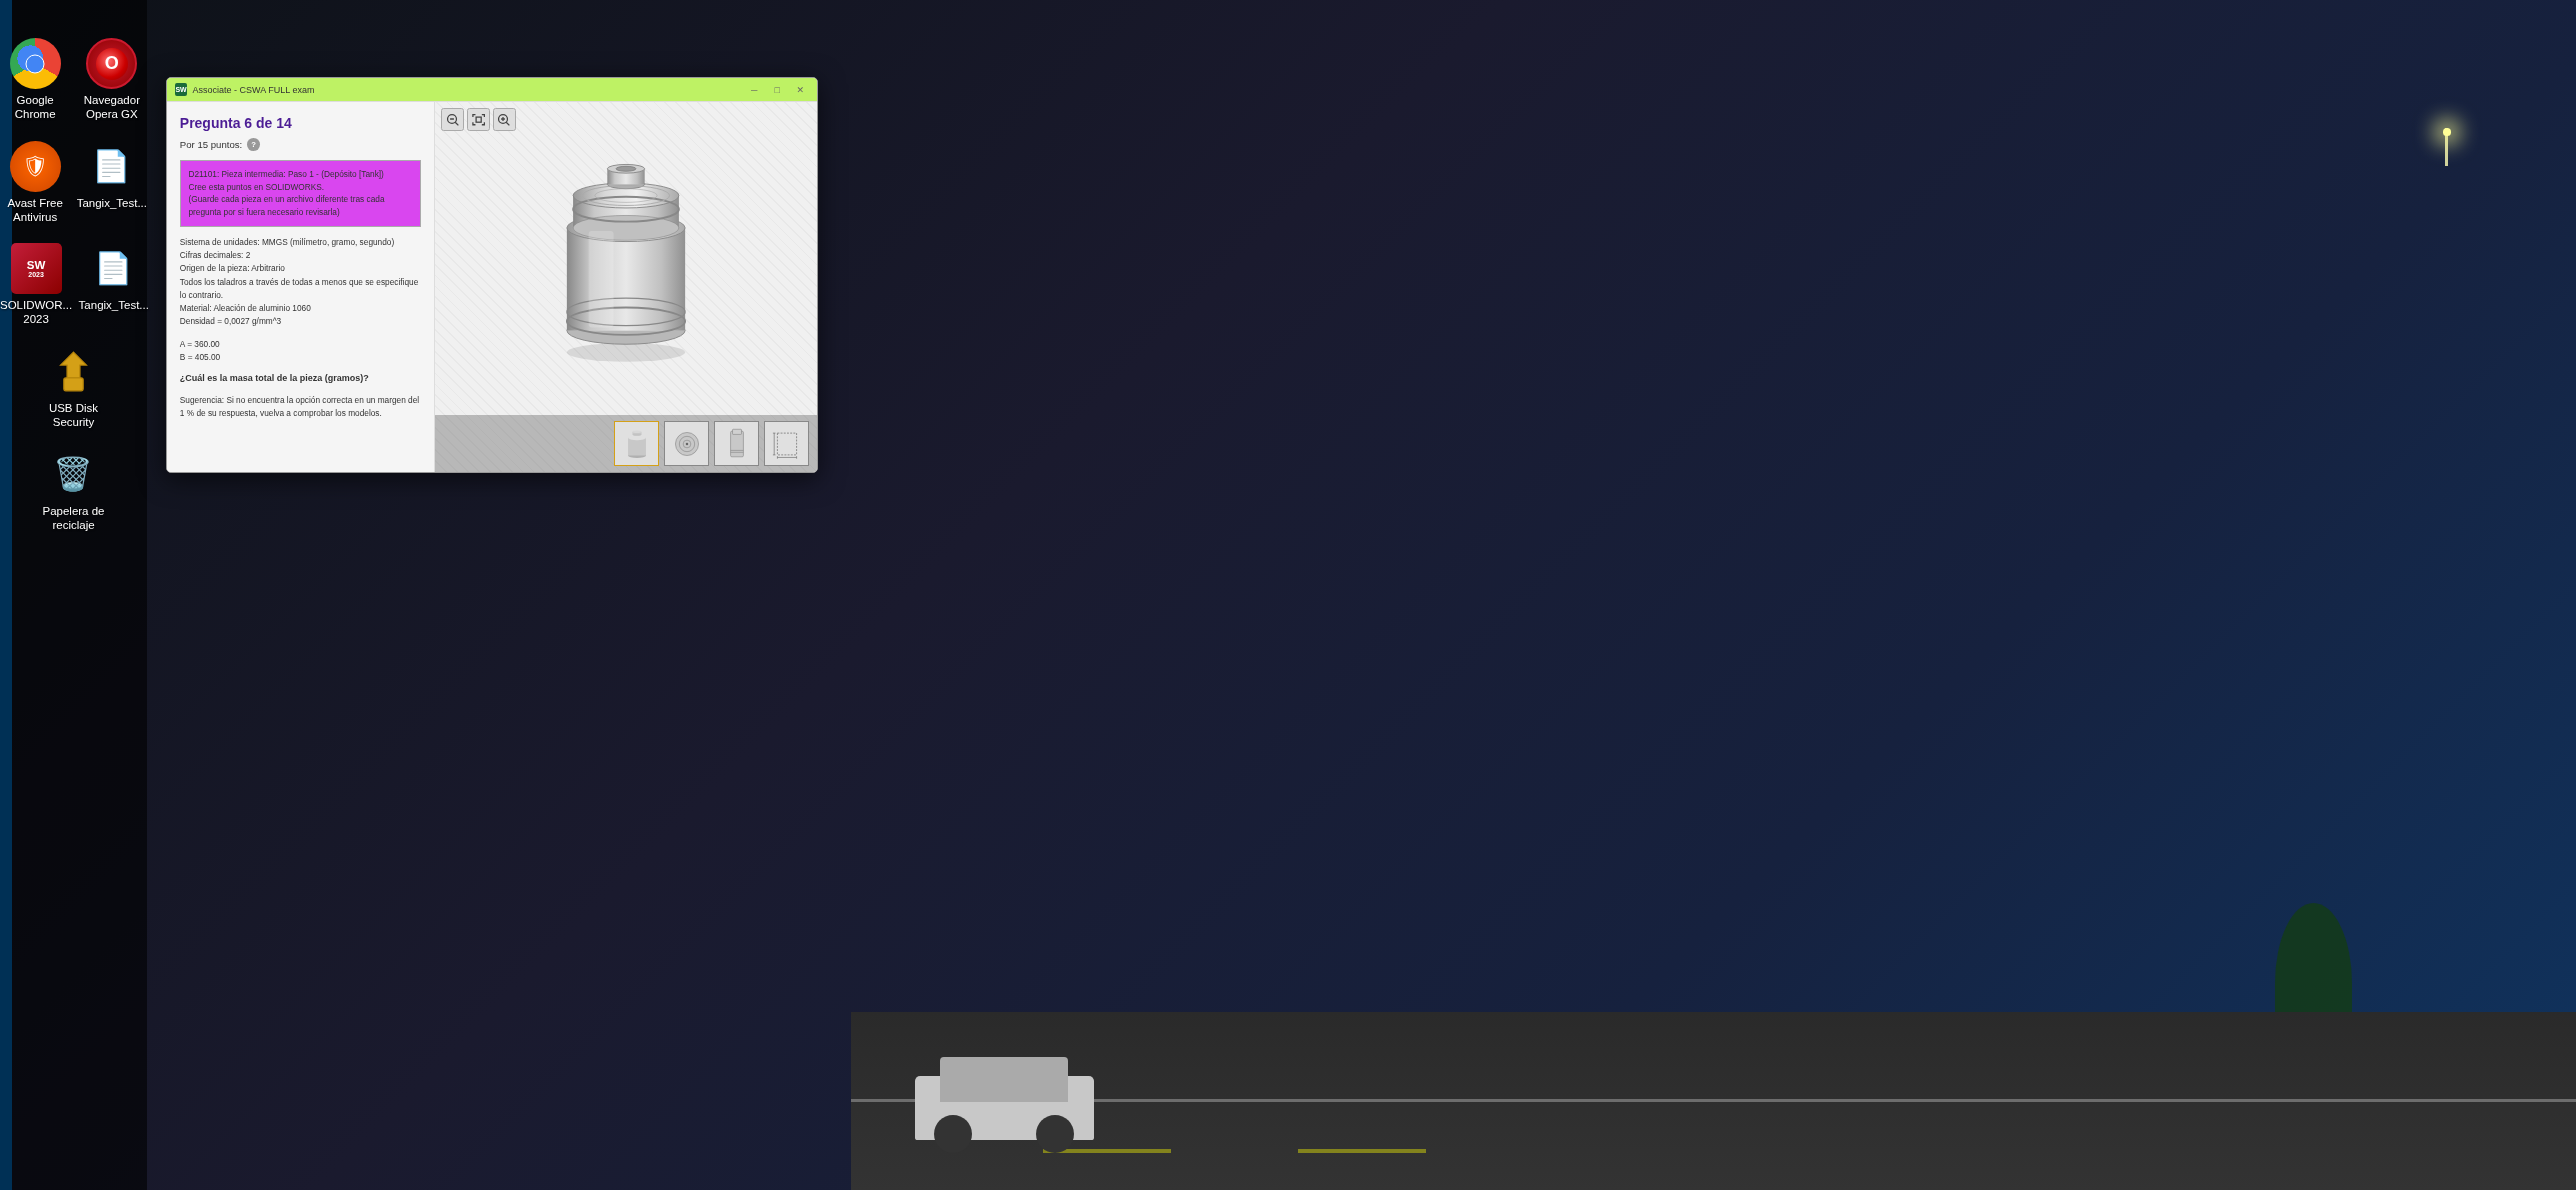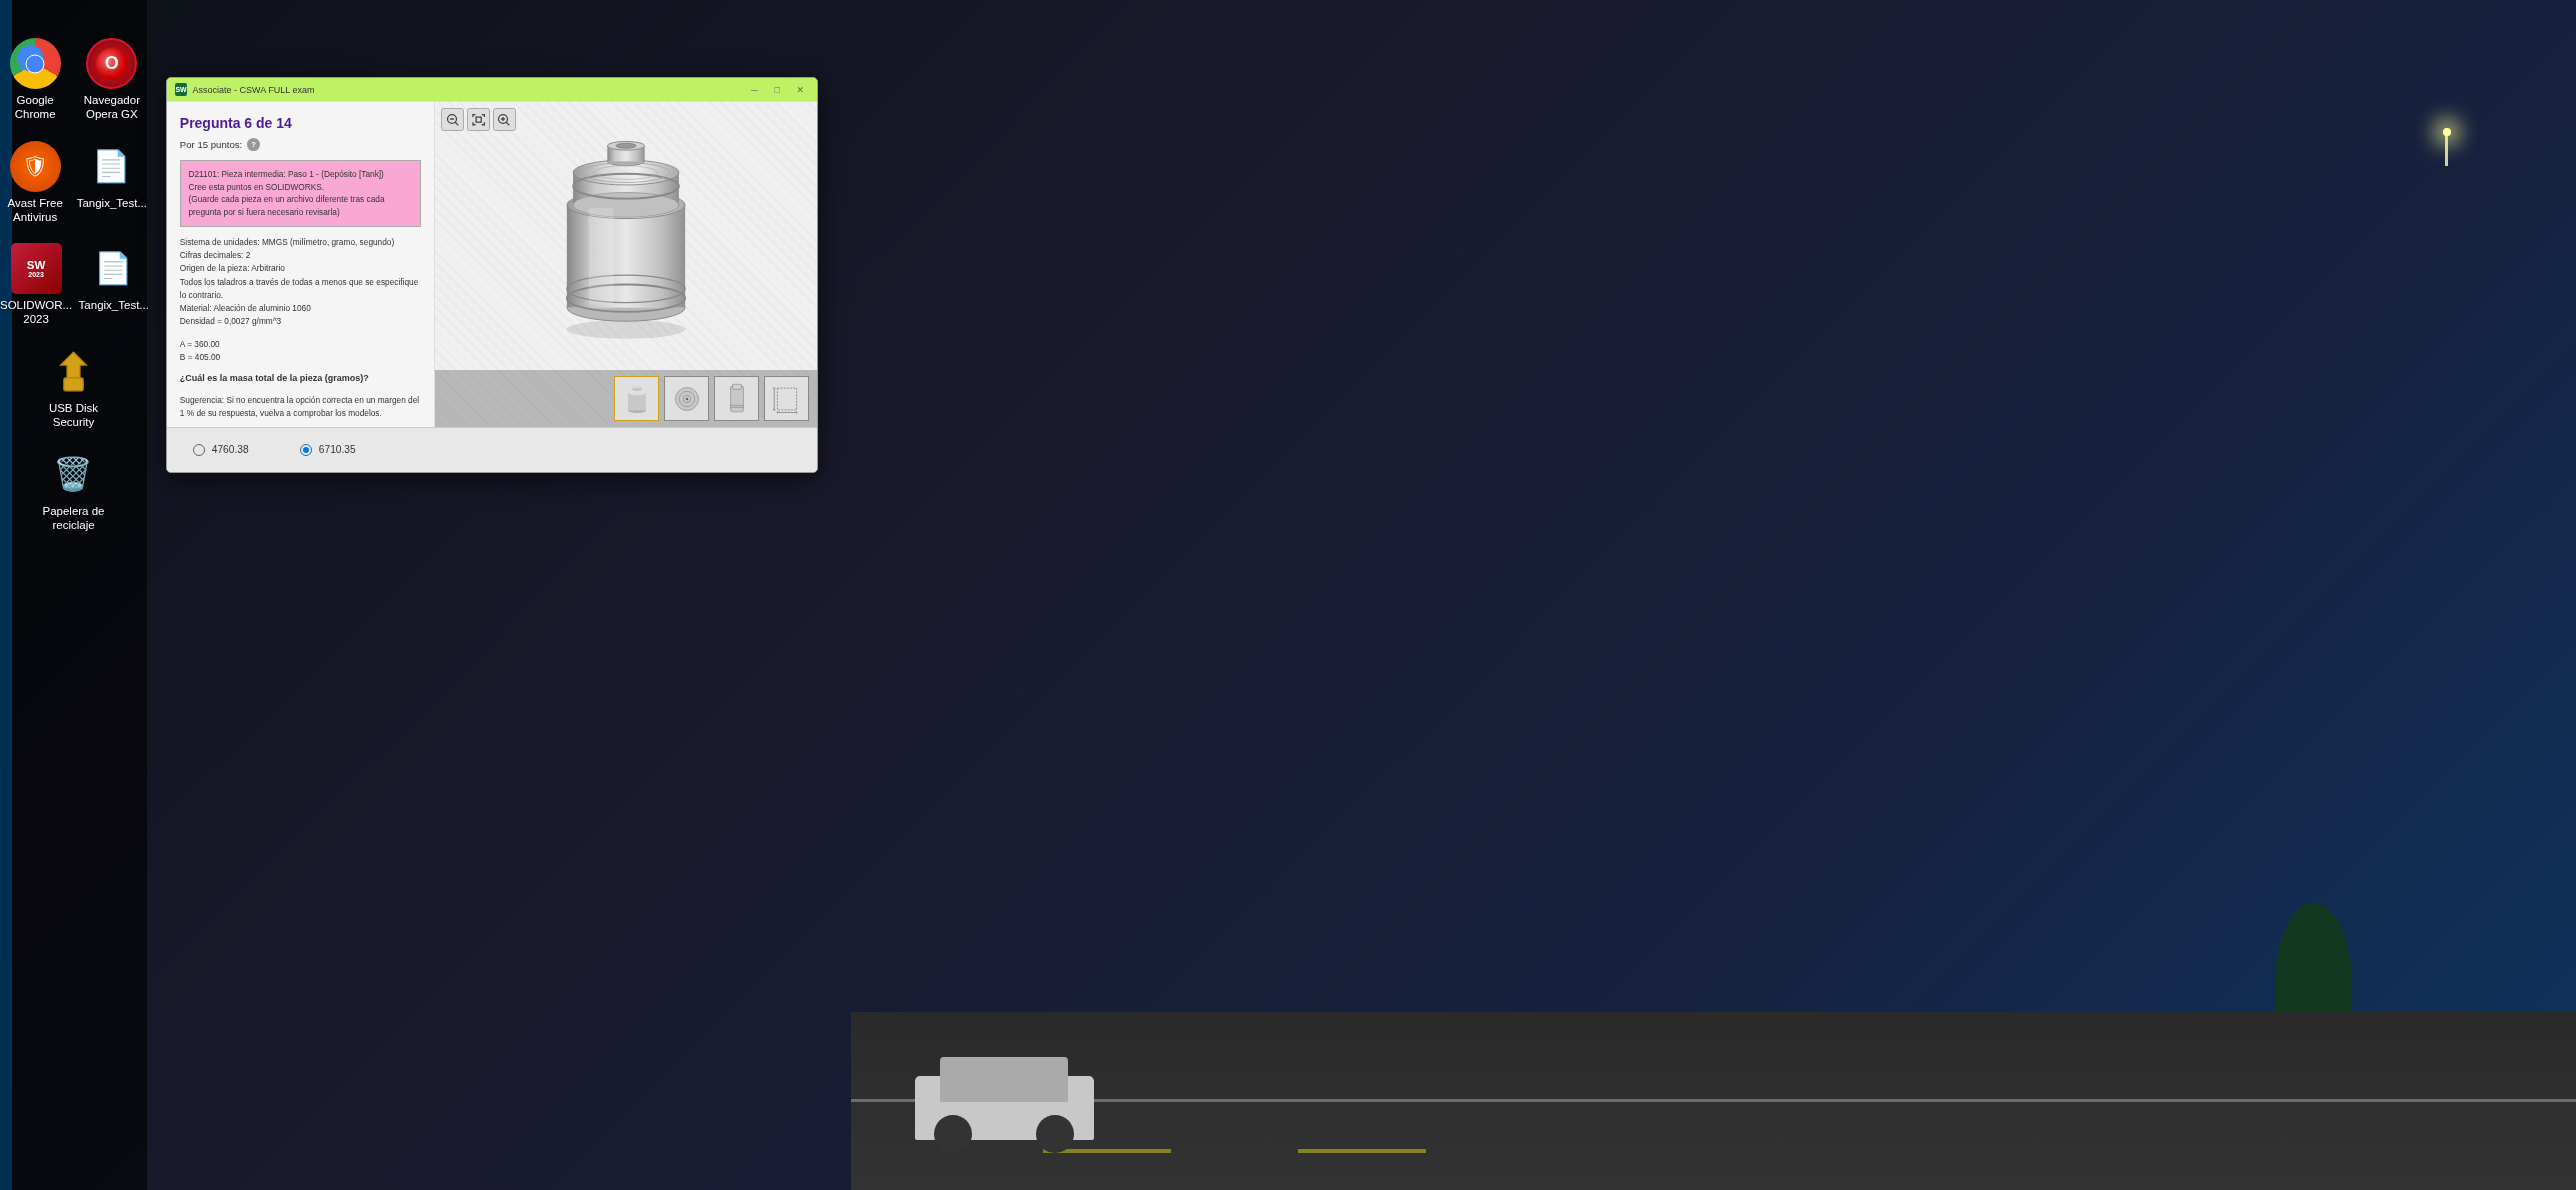--- a/index.html
+++ b/index.html
@@ -257,21 +257,21 @@
       align-items: center;
       justify-content: center;
       color: white;
       font-size: 7.7px;
       font-weight: bold;
       cursor: pointer;
     }
 
     .description-box {
       border: 0.6px solid #aaa;
-      background: #f9a8d4;
+      background: #d946ef;
       padding: 7.7px;
       font-size: 8.3px;
       color: #333;
       line-height: 1.5;
       margin-bottom: 9px;
     }
 
     .spec-section {
       font-size: 8.3px;
       color: #333;
@@ -686,33 +686,20 @@
               <line x1="40" y1="44" x2="40" y2="48" stroke="#666" stroke-width="1"></line>
             </svg>
           </div>
 
         </div>
 
       </div>
 
     </div>
 
-    <div class="answer-area">
-
-      <div class="radio-option">
-        <div class="radio-circle"></div>
-        <span class="radio-label">4760.38</span>
-      </div>
-
-      <div class="radio-option">
-        <div class="radio-circle selected"></div>
-        <span class="radio-label">6710.35</span>
-      </div>
-
-    </div>
 
   </div>
 
   <div style="position:absolute;right:0;top:0;width:1725px;height:100%;pointer-events:none;overflow:hidden;">
 
     <div style="position:absolute;right:128px;top:128px;width:2.6px;height:38px;background:rgba(255,255,180,0.8);"></div>
     <div style="position:absolute;right:125px;top:128px;width:7.7px;height:7.7px;border-radius:50%;background:rgba(255,255,150,1);box-shadow:0 0 19px 9.6px rgba(255,255,150,0.6);"></div>
 
     <div style="position:absolute;right:224px;bottom:128px;width:77px;height:160px;background:rgba(20,60,20,0.8);border-radius:50% 50% 10% 10%;"></div>
 

